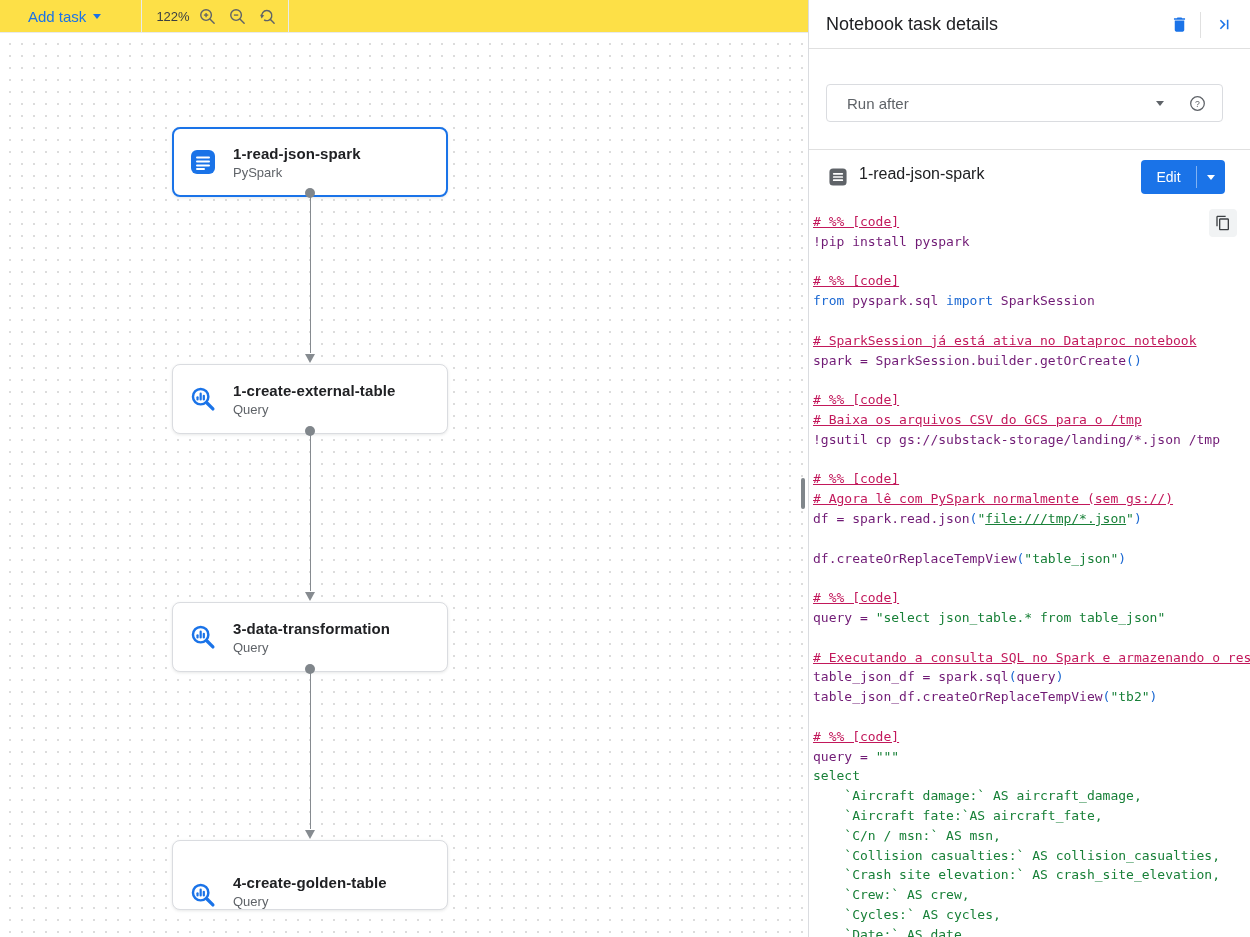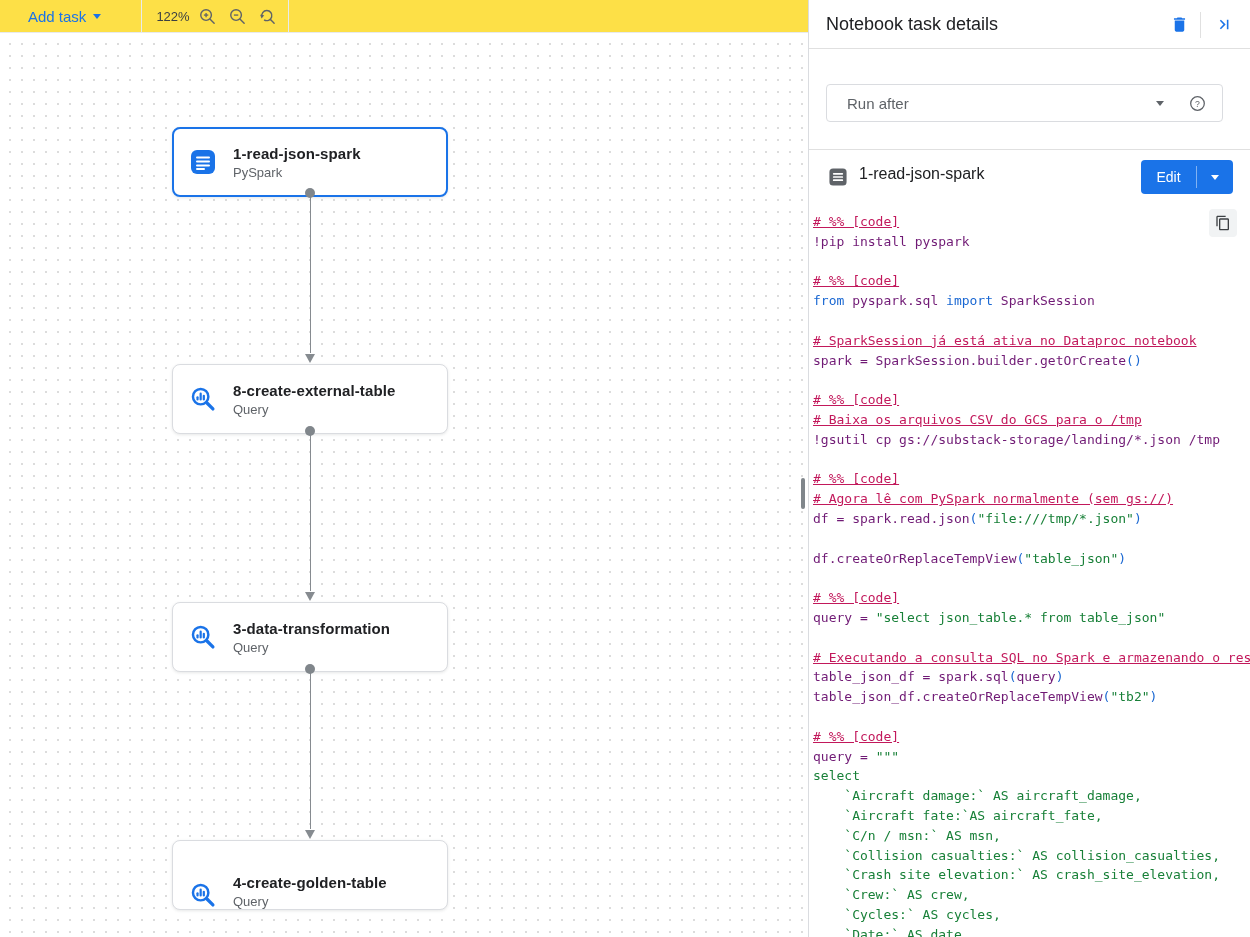--- a/index.html
+++ b/index.html
@@ -61,36 +61,36 @@
   .run-after-label { margin-left:20px; font-size:15px; color:#5f6368; flex:1; }
   .run-after .caret { color:#5f6368; margin-right:22px; }
   .help-btn { background:none; border:none; cursor:pointer; color:#5f6368; margin-right:14px;
     width:22px; height:22px; display:flex; align-items:center; justify-content:center; }
 
   .section-divider { position:absolute; left:0; top:149px; width:442px; height:1px; background:#e0e0e0; }
 
   .task-header { position:absolute; left:0; top:160px; width:442px; height:34px; }
   .task-icon { position:absolute; left:19px; top:7px; width:20px; height:20px; color:#5f6368; }
   .task-name { position:absolute; left:50px; top:5px; font-size:16px; color:#202124; }
-  .edit-btn { position:absolute; left:332px; top:0; width:92px; height:34px; background:#1a73e8;
+  .edit-btn { position:absolute; left:332px; top:0; width:84px; height:34px; background:#1a73e8;
     border:none; border-radius:4px; display:flex; align-items:center; cursor:pointer; padding:0; }
   .edit-label { width:55px; text-align:center; color:#fff; font-size:14px; font-weight:500; font-family:inherit; }
   .edit-split { width:1px; height:22px; background:rgba(255,255,255,.45); }
   .edit-caret-zone { flex:1; display:flex; align-items:center; justify-content:center; color:#fff; }
 
   .code-block { position:absolute; left:4px; top:212px; width:446px; height:725px;
     font-family:"DejaVu Sans Mono","Liberation Mono",monospace; font-size:13px; line-height:19.8px;
     white-space:pre; overflow:hidden; color:#3c4043; }
   .code-line { height:19.8px; }
   .tok-cm { color:#c2185b;text-decoration:underline; }
   .tok-kw { color:#1967d2; }
   .tok-str { color:#188038; }
   .tok-pn { color:#1967d2; }
   .tok-tx { color:#701a75; }
-  .tok-lnk { color:#188038; }
+  .tok-lnk { color:#188038; text-decoration:underline; }
 
   .copy-btn { position:absolute; left:400px; top:209px; width:28px; height:28px; background:#f1f3f4;
     border:none; border-radius:4px; cursor:pointer; display:flex; align-items:center; justify-content:center;
     color:#3c4043; z-index:4; }
 </style>
 </head>
 <body>
 
 <div class="canvas">
 
@@ -160,21 +160,21 @@
     <span class="node-icon">
       <svg width="28" height="28" viewBox="0 0 24 24">
         <circle cx="10" cy="10" r="6.6" fill="none" stroke="#1a73e8" stroke-width="2.1"></circle>
         <line x1="15.2" y1="15.2" x2="20.5" y2="20.5" stroke="#1a73e8" stroke-width="2.8" stroke-linecap="round"></line>
         <line x1="7.3" y1="12.4" x2="7.3" y2="10.6" stroke="#1a73e8" stroke-width="1.9" stroke-linecap="round"></line>
         <line x1="10" y1="12.4" x2="10" y2="7.4" stroke="#1a73e8" stroke-width="1.9" stroke-linecap="round"></line>
         <line x1="12.7" y1="12.4" x2="12.7" y2="9.2" stroke="#1a73e8" stroke-width="1.9" stroke-linecap="round"></line>
       </svg>
     </span>
     <div class="node-text">
-      <div class="node-title">8-create-external-table</div>
+      <div class="node-title">1-create-external-table</div>
       <div class="node-sub">Query</div>
     </div>
   </div>
 
   <div class="node node-3">
     <span class="node-icon">
       <svg width="28" height="28" viewBox="0 0 24 24">
         <circle cx="10" cy="10" r="6.6" fill="none" stroke="#1a73e8" stroke-width="2.1"></circle>
         <line x1="15.2" y1="15.2" x2="20.5" y2="20.5" stroke="#1a73e8" stroke-width="2.8" stroke-linecap="round"></line>
         <line x1="7.3" y1="12.4" x2="7.3" y2="10.6" stroke="#1a73e8" stroke-width="1.9" stroke-linecap="round"></line>

